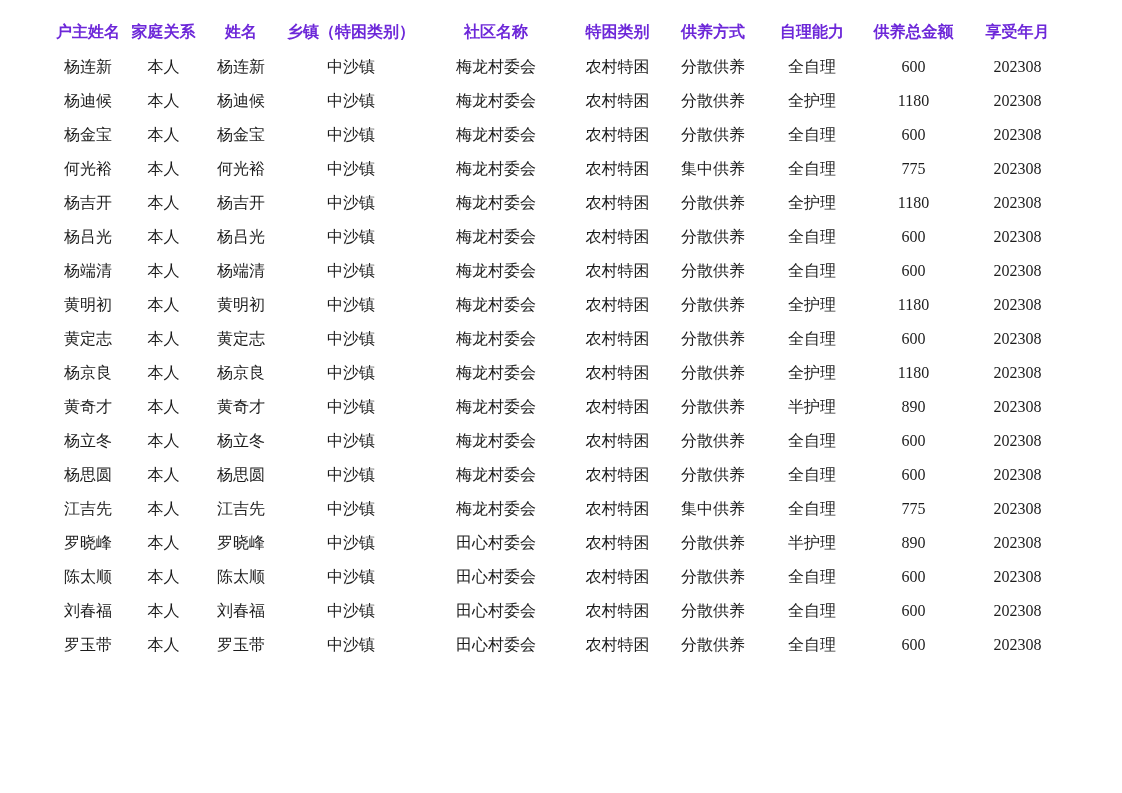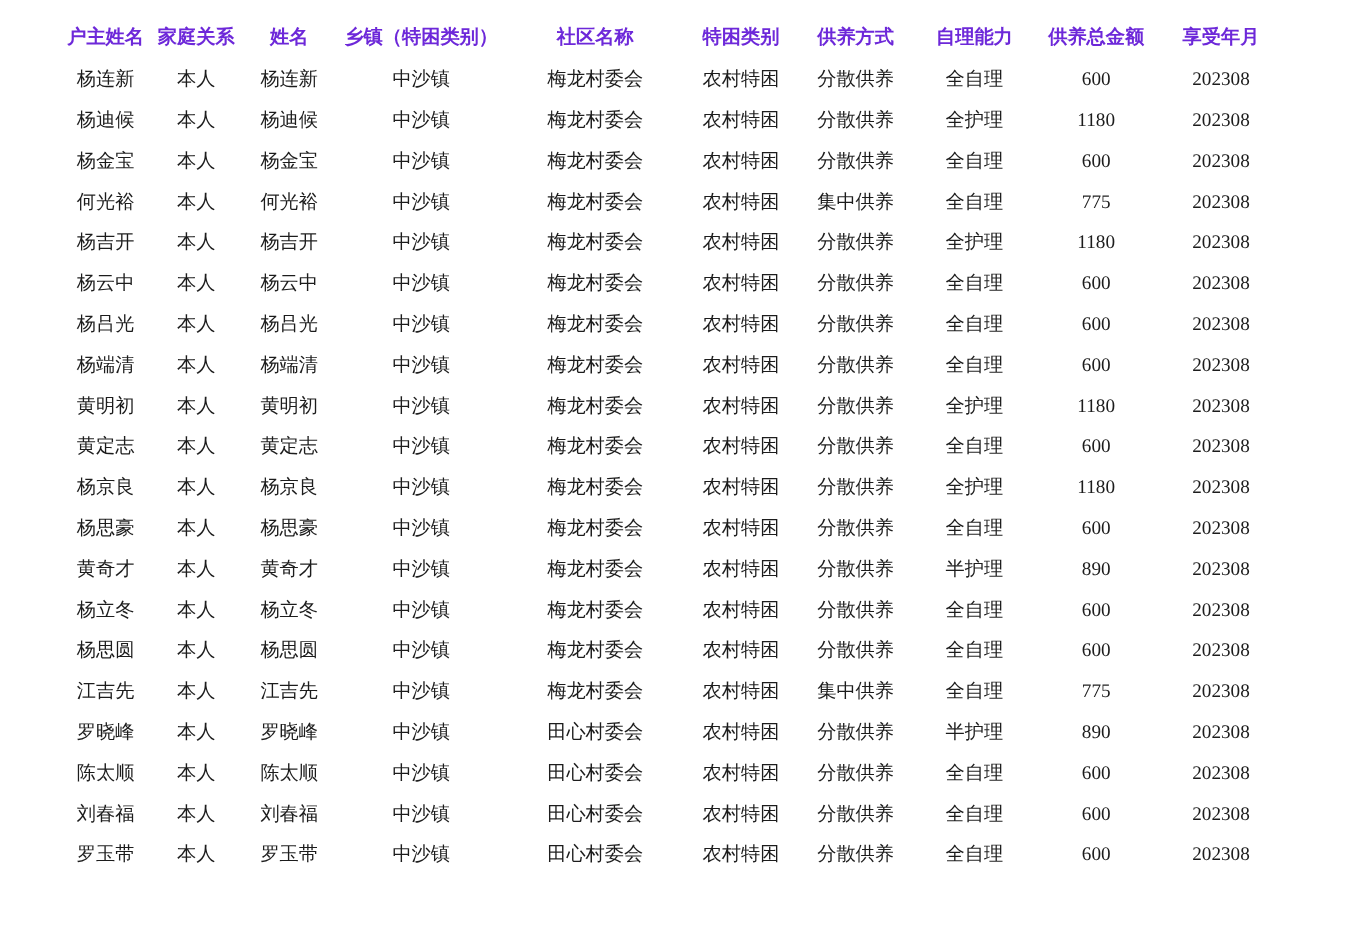--- a/index.html
+++ b/index.html
@@ -143,32 +143,20 @@
           <td>杨吉开</td>
           <td>中沙镇</td>
           <td>梅龙村委会</td>
           <td>农村特困</td>
           <td>分散供养</td>
           <td>全护理</td>
           <td>1180</td>
           <td>202308</td>
         </tr>
         <tr>
-          <td>杨云中</td>
-          <td>本人</td>
-          <td>杨云中</td>
-          <td>中沙镇</td>
-          <td>梅龙村委会</td>
-          <td>农村特困</td>
-          <td>分散供养</td>
-          <td>全自理</td>
-          <td>600</td>
-          <td>202308</td>
-        </tr>
-        <tr>
           <td>杨吕光</td>
           <td>本人</td>
           <td>杨吕光</td>
           <td>中沙镇</td>
           <td>梅龙村委会</td>
           <td>农村特困</td>
           <td>分散供养</td>
           <td>全自理</td>
           <td>600</td>
           <td>202308</td>
@@ -212,32 +200,20 @@
         <tr>
           <td>杨京良</td>
           <td>本人</td>
           <td>杨京良</td>
           <td>中沙镇</td>
           <td>梅龙村委会</td>
           <td>农村特困</td>
           <td>分散供养</td>
           <td>全护理</td>
           <td>1180</td>
-          <td>202308</td>
-        </tr>
-        <tr>
-          <td>杨思豪</td>
-          <td>本人</td>
-          <td>杨思豪</td>
-          <td>中沙镇</td>
-          <td>梅龙村委会</td>
-          <td>农村特困</td>
-          <td>分散供养</td>
-          <td>全自理</td>
-          <td>600</td>
           <td>202308</td>
         </tr>
         <tr>
           <td>黄奇才</td>
           <td>本人</td>
           <td>黄奇才</td>
           <td>中沙镇</td>
           <td>梅龙村委会</td>
           <td>农村特困</td>
           <td>分散供养</td>

